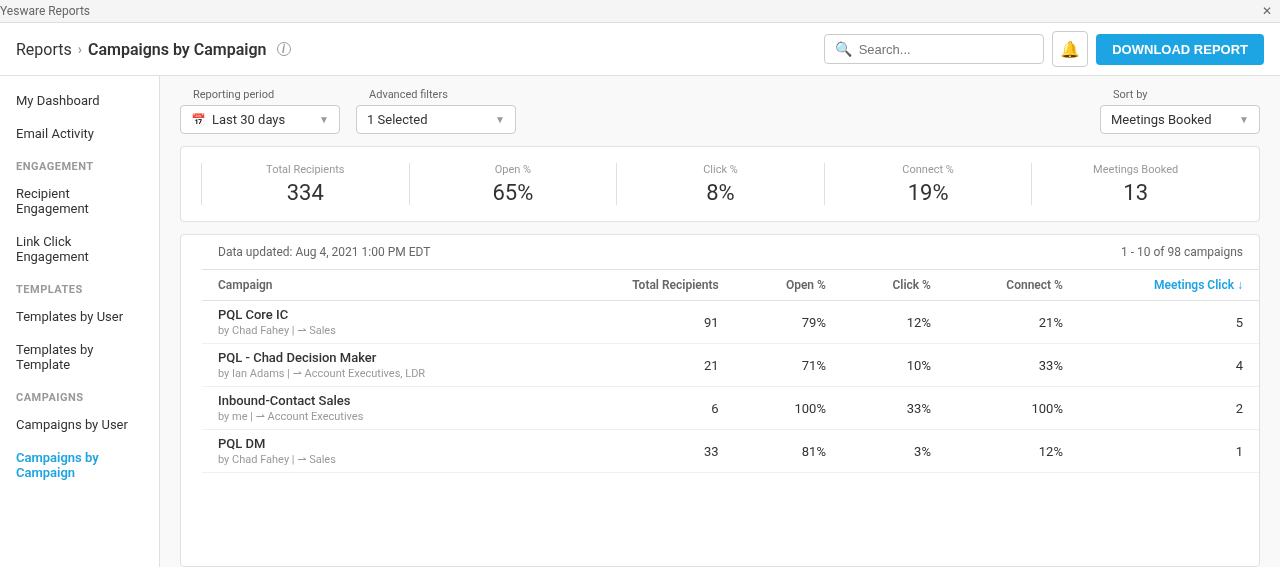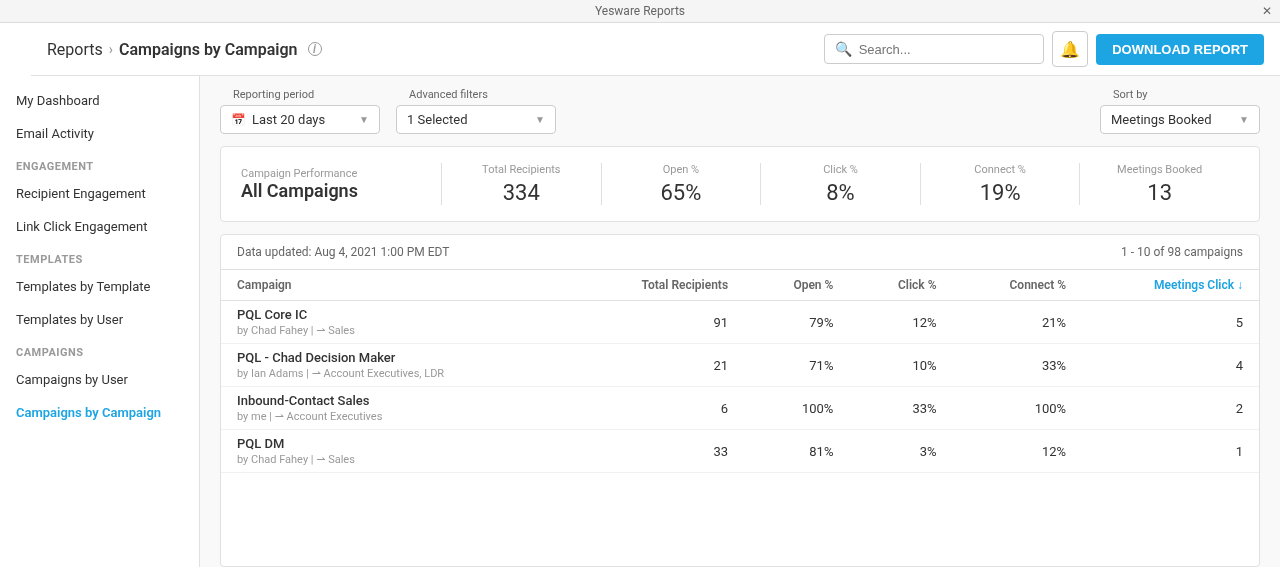--- a/index.html
+++ b/index.html
@@ -1,43 +1,41 @@
 <!DOCTYPE html>
 <html><head>
   <meta charset="utf-8">
   <style>
     * { box-sizing: border-box; margin: 0; padding: 0; }
     body { font-family: -apple-system, BlinkMacSystemFont, 'Segoe UI', Roboto, sans-serif; font-size: 13px; color: #333; background: #fff; height: 571px; overflow: hidden; }
 
     .window-bar {
       background: #f5f5f5;
       border-bottom: 1px solid #ddd;
-      text-align: center;
-      font-size: 12px;
-      color: #666;
-      padding: 4px 12px;
+      font-size: 12px;
+      color: #666;
+      padding: 4px 0;
       position: relative;
     }
     .window-close {
       position: absolute;
       right: 8px;
       top: 4px;
       font-size: 12px;
       color: #666;
       cursor: pointer;
     }
 
     .top-header {
       display: flex;
       align-items: center;
       padding: 8px 16px;
       border-bottom: 1px solid #e0e0e0;
       background: #fff;
       gap: 12px;
-      margin-left: 31px;
     }
     .breadcrumb {
       display: flex;
       align-items: center;
       gap: 6px;
       font-size: 16px;
       font-weight: 500;
       color: #333;
     }
     .breadcrumb .reports-link {
@@ -116,21 +114,21 @@
       cursor: pointer;
       white-space: nowrap;
     }
 
     .main-layout {
       display: flex;
       height: calc(571px - 56px - 24px);
     }
 
     .sidebar {
-      width: 200px;
+      width: 160px;
       border-right: 1px solid #e0e0e0;
       background: #fff;
       overflow-y: auto;
       padding-top: 8px;
       flex-shrink: 0;
     }
     .sidebar-item {
       padding: 9px 16px;
       font-size: 13px;
       cursor: pointer;
@@ -232,20 +230,21 @@
       border-left: 1px solid #e0e0e0;
       padding: 0 16px;
     }
 
     .table-area {
       margin: 0 20px;
       background: #fff;
       border: 1px solid #e0e0e0;
       border-radius: 4px;
       flex: 1;
+      padding-left: 21px;
     }
     .table-meta {
       display: flex;
       align-items: center;
       justify-content: space-between;
       padding: 10px 16px;
       border-bottom: 1px solid #e0e0e0;
     }
     .table-meta-text {
       font-size: 12px;
@@ -312,60 +311,56 @@
   <div class="sidebar">
     <div class="sidebar-item">My Dashboard</div>
 
     <div class="sidebar-item">Email Activity</div>
 
     <div class="sidebar-section-label">ENGAGEMENT</div>
     <div class="sidebar-item">Recipient Engagement</div>
     <div class="sidebar-item">Link Click Engagement</div>
 
     <div class="sidebar-section-label">TEMPLATES</div>
+    <div class="sidebar-item">Templates by User</div>
     <div class="sidebar-item">Templates by Template</div>
-    <div class="sidebar-item">Templates by User</div>
 
     <div class="sidebar-section-label">CAMPAIGNS</div>
     <div class="sidebar-item">Campaigns by User</div>
     <div class="sidebar-item active">Campaigns by Campaign</div>
   </div>
 
   <div class="content-area">
 
     <div class="filters-bar">
       <div class="filter-group">
         <span class="filter-label">Reporting period</span>
         <div class="filter-select">
           <span class="calendar-icon">📅</span>
-          <span>Last 20 days</span>
+          <span>Last 30 days</span>
           <span class="chevron-down">▼</span>
         </div>
       </div>
       <div class="filter-group">
         <span class="filter-label">Advanced filters</span>
         <div class="filter-select">
           <span>1 Selected</span>
           <span class="chevron-down">▼</span>
         </div>
       </div>
       <div class="filter-group sort-by-group">
         <span class="filter-label">Sort by</span>
         <div class="filter-select">
           <span>Meetings Booked</span>
           <span class="chevron-down">▼</span>
         </div>
       </div>
     </div>
 
     <div class="summary-card">
-      <div style="min-width:200px;">
-        <div style="font-size:11px;color:#999;">Campaign Performance</div>
-        <div class="summary-campaign-name">All Campaigns</div>
-      </div>
       <div class="summary-metric">
         <div class="summary-label">Total Recipients</div>
         <div class="summary-value">334</div>
       </div>
       <div class="summary-metric">
         <div class="summary-label">Open %</div>
         <div class="summary-value">65%</div>
       </div>
       <div class="summary-metric">
         <div class="summary-label">Click %</div>

